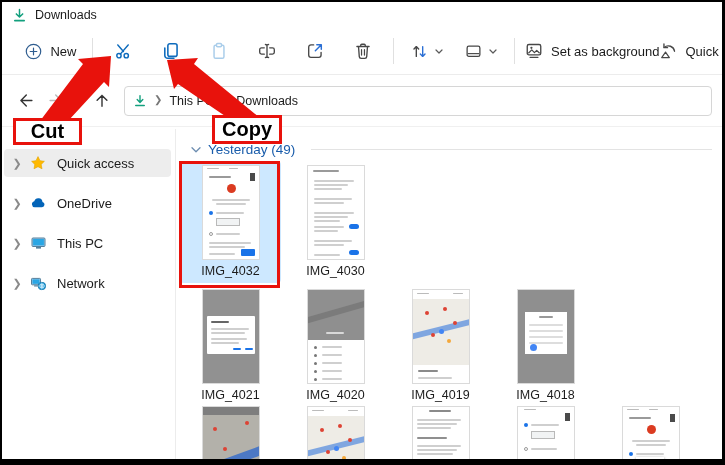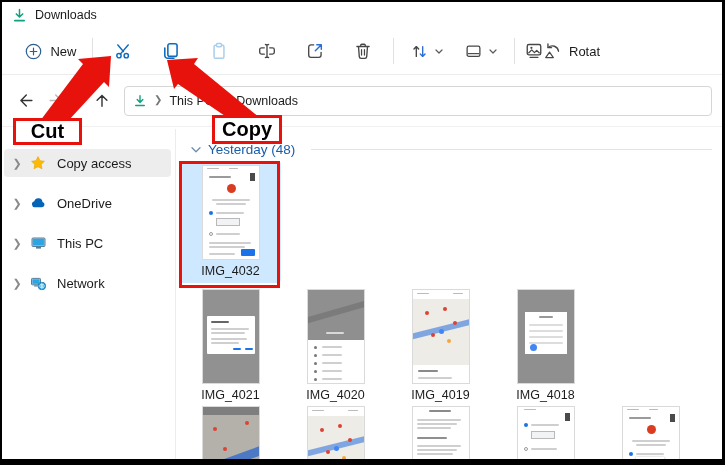--- a/index.html
+++ b/index.html
@@ -147,29 +147,30 @@
 
     <div class="vsep"></div>
 
     <button class="tb-text">
       <svg width="18" height="18" viewBox="0 0 16 16">
         <rect x="2" y="2.2" width="12" height="9.2" rx="1.5" stroke="#474747" stroke-width="1.2" fill="none"></rect>
         <circle cx="5.7" cy="5.2" r="1" fill="#474747"></circle>
         <path d="M3 10l3-3 2.4 2.4 2-2 2.6 2.6" stroke="#474747" stroke-width="1.1" fill="none" stroke-linejoin="round"></path>
         <path d="M4.5 13.6h7" stroke="#474747" stroke-width="1.2" stroke-linecap="round"></path>
       </svg>
+      <span>Set as background</span>
     </button>
 
     <button class="tb-text rotate-btn">
       <svg width="18" height="18" viewBox="0 0 16 16">
         <path d="M13.8 8.2a5.6 5.6 0 0 0-9.2-3.4" stroke="#474747" stroke-width="1.2" fill="none" stroke-linecap="round"></path>
         <path d="M4.4 1.8v3.2h3.2" stroke="#474747" stroke-width="1.2" fill="none" stroke-linecap="round" stroke-linejoin="round"></path>
         <path d="M2.4 13.8l3.4-4.8 3.4 4.8z" stroke="#474747" stroke-width="1.1" fill="none" stroke-linejoin="round"></path>
       </svg>
-      <span>Rotat</span>
+      <span>Quick</span>
     </button>
   </div>
 
   <div class="navbar">
     <button>
       <svg width="18" height="17" viewBox="0 0 17 17">
         <path d="M8.8 3L3.4 8.5l5.4 5.5M3.6 8.5h10.8" stroke="#333" stroke-width="1.4" fill="none" stroke-linecap="round" stroke-linejoin="round"></path>
       </svg>
     </button>
     <div class="nav-gap"></div>
@@ -203,21 +204,21 @@
 
   <div class="bodyarea">
     <aside class="sidebar" id="sidebar">
         <div class="sb-item active">
           <span class="sb-chev">❯</span>
           <span class="sb-ico">
             <svg width="16" height="16" viewBox="0 0 16 16">
               <path d="M8 1.6l2 4.1 4.4.6-3.2 3.1.8 4.4L8 11.7l-4 2.1.8-4.4-3.2-3.1 4.4-.6z" fill="#ffb900" stroke="#e3a400" stroke-width=".6"></path>
             </svg>
           </span>
-          <span>Copy access</span>
+          <span>Quick access</span>
         </div>
         <div class="sb-item">
           <span class="sb-chev">❯</span>
           <span class="sb-ico">
             <svg width="17" height="16" viewBox="0 0 16 16">
               <path d="M4.3 12.3a3.1 3.1 0 0 1-.5-6.1A4.2 4.2 0 0 1 12 7a2.7 2.7 0 0 1-.5 5.3z" fill="#0364b8"></path>
             </svg>
           </span>
           <span>OneDrive</span>
         </div>
@@ -244,21 +245,21 @@
             </svg>
           </span>
           <span>Network</span>
         </div>
       </aside>
     <div class="content">
       <div class="group-header">
         <svg width="12" height="10" viewBox="0 0 12 10">
           <path d="M2 2.8l4 4 4-4" stroke="#6d8db0" stroke-width="1.3" fill="none" stroke-linecap="round" stroke-linejoin="round"></path>
         </svg>
-        <span>Yesterday (48)</span>
+        <span>Yesterday (49)</span>
         <div class="hline"></div>
       </div>
       <div id="grid">
           <div class="grow grow1">
             <div class="cell">
               <span class="selbg"></span>
               <span class="thumb" style="position:relative">
                 <i class="ln" style="left:4px;top:2px;width:12px;height:1px;background:#bbb"></i>
                 <i class="ln" style="left:26px;top:2px;width:9px;height:1px;background:#bbb"></i>
                 <i class="" style="right:4px;top:7px;width:5px;height:8px;background:#4a4a4a"></i>
@@ -271,20 +272,41 @@
                 <i class="" style="left:13px;top:52px;width:24px;height:8px;background:#f1f3f4;border:1px solid #b9b9b9"></i>
                 <i class="dt" style="left:6px;top:66px;width:4px;height:4px;border:1px solid #9a9a9a"></i>
                 <i class="ln" style="left:13px;top:67px;width:24px;"></i>
                 <i class="ln" style="left:6px;top:76px;width:42px;"></i>
                 <i class="ln" style="left:6px;top:80px;width:36px;"></i>
                 <i class="ln" style="left:6px;top:87px;width:26px;"></i>
                 <i class="" style="right:4px;bottom:3px;width:14px;height:7px;background:#1a73e8;border-radius:1px"></i>
               </span>
               <span class="fname">IMG_4032</span>
             </div>
+            <div class="cell">
+              <span class="thumb" style="position:relative">
+                <i class="ln" style="left:5px;top:4px;width:26px;background:#9a9a9a"></i>
+                <i class="ln" style="left:6px;top:14px;width:40px;"></i>
+                <i class="ln" style="left:6px;top:18px;width:34px;"></i>
+                <i class="ln" style="left:6px;top:22px;width:28px;"></i>
+                <i class="ln" style="left:6px;top:32px;width:38px;"></i>
+                <i class="ln" style="left:6px;top:36px;width:30px;"></i>
+                <i class="ln" style="left:6px;top:46px;width:40px;"></i>
+                <i class="ln" style="left:6px;top:50px;width:34px;"></i>
+                <i class="ln" style="left:6px;top:54px;width:26px;"></i>
+                <i class="" style="right:5px;top:58px;width:10px;height:5px;border-radius:3px;background:#1a73e8"></i>
+                <i class="ln" style="left:6px;top:60px;width:30px;"></i>
+                <i class="ln" style="left:6px;top:64px;width:24px;"></i>
+                <i class="ln" style="left:6px;top:74px;width:38px;"></i>
+                <i class="ln" style="left:6px;top:78px;width:30px;"></i>
+                <i class="" style="right:5px;top:84px;width:10px;height:5px;border-radius:3px;background:#1a73e8"></i>
+                <i class="ln" style="left:6px;top:88px;width:26px;"></i>
+              </span>
+              <span class="fname">IMG_4030</span>
+            </div>
           </div>
           <div class="grow grow2">
             <div class="cell">
               <span class="thumb" style="position:relative">
                 <i class="" style="left:0;top:0;width:56px;height:93px;background:#919191"></i>
                 <i class="" style="left:4px;top:26px;width:48px;height:38px;background:#fff;border-radius:1px"></i>
                 <i class="ln" style="left:8px;top:31px;width:18px;background:#666"></i>
                 <i class="ln" style="left:8px;top:38px;width:38px;"></i>
                 <i class="ln" style="left:8px;top:42px;width:34px;"></i>
                 <i class="ln" style="left:8px;top:48px;width:36px;"></i>

